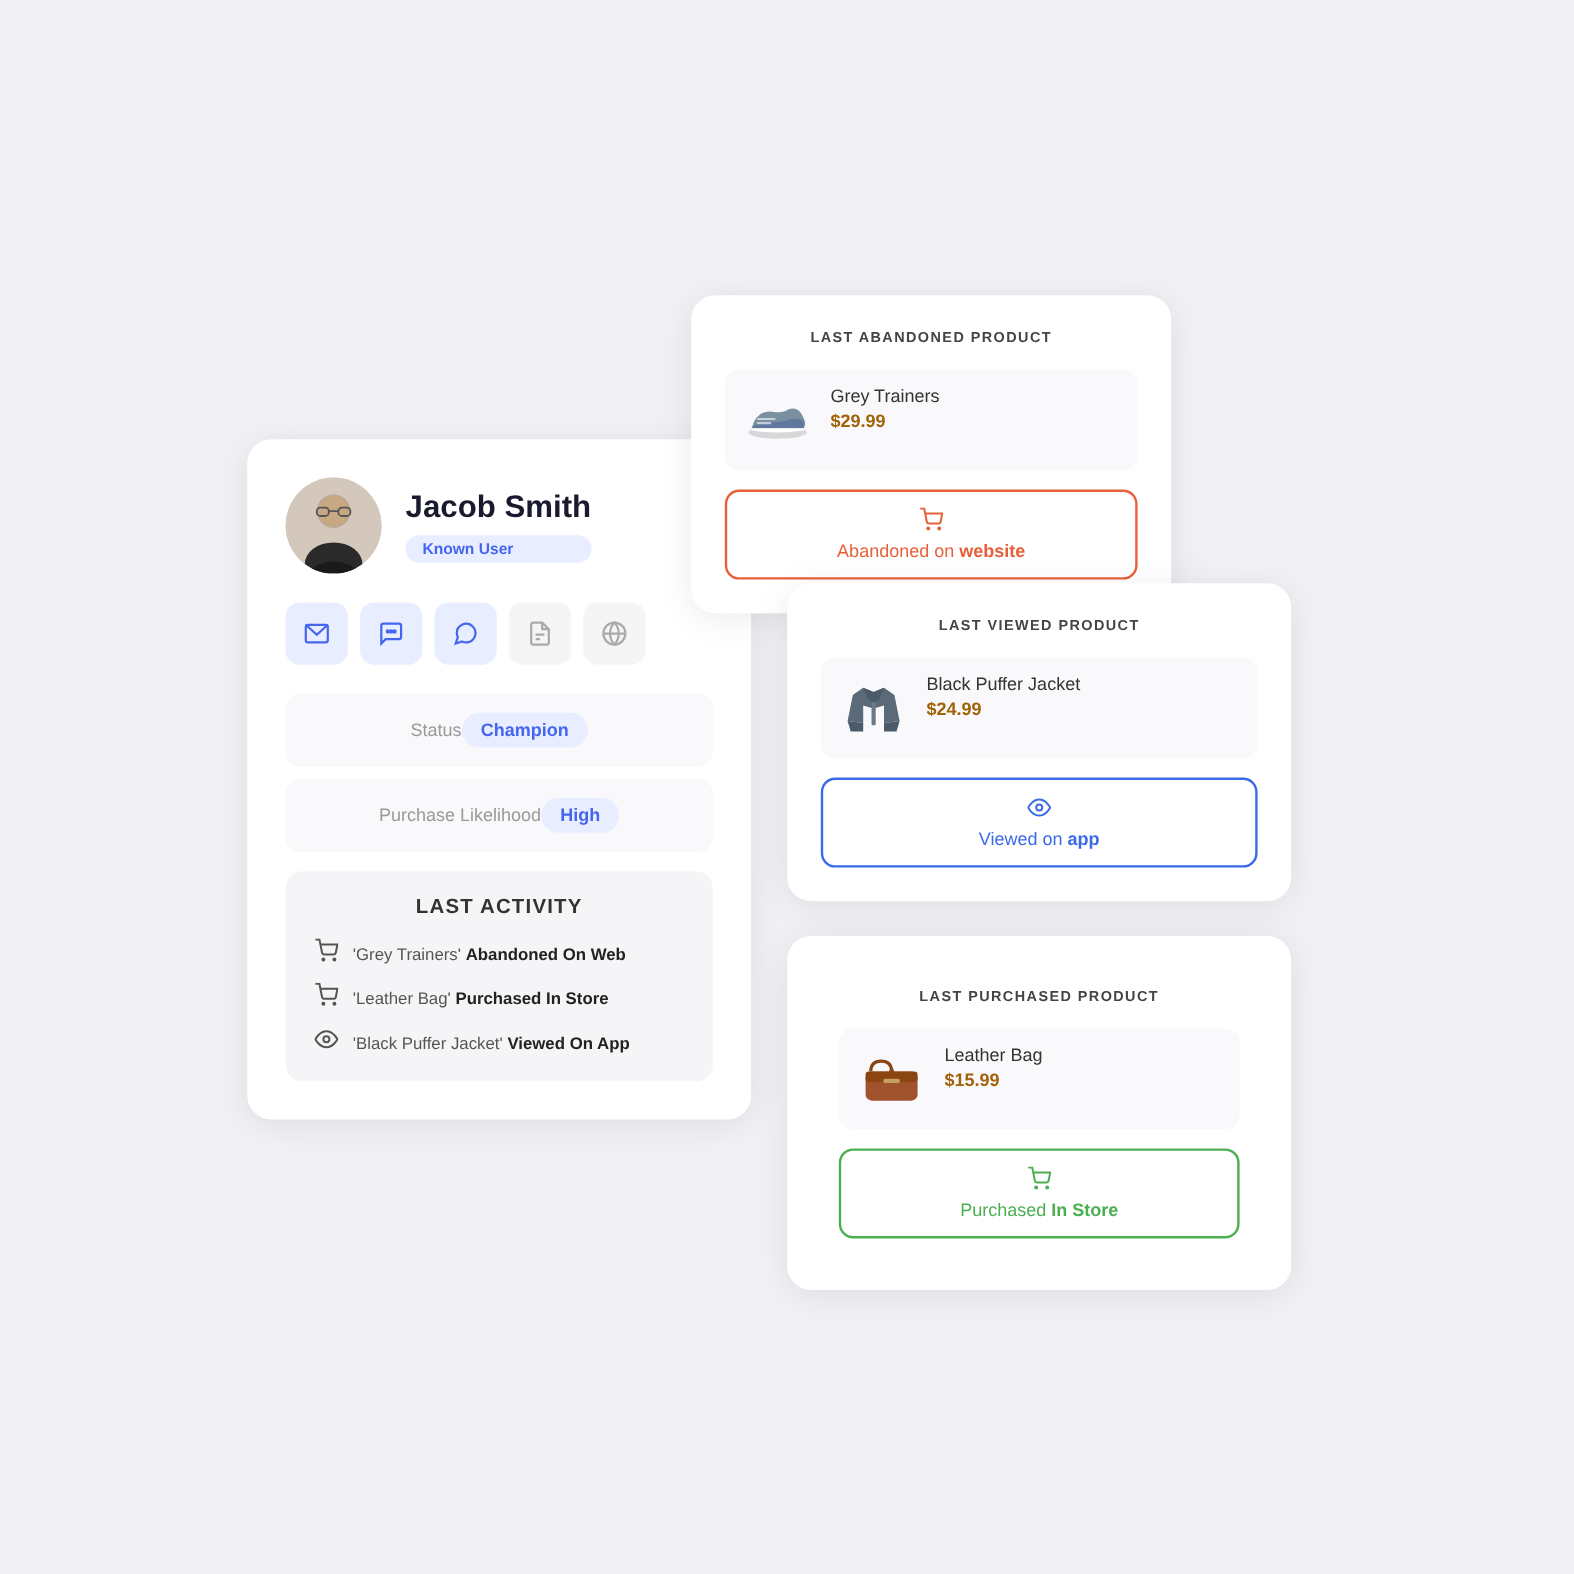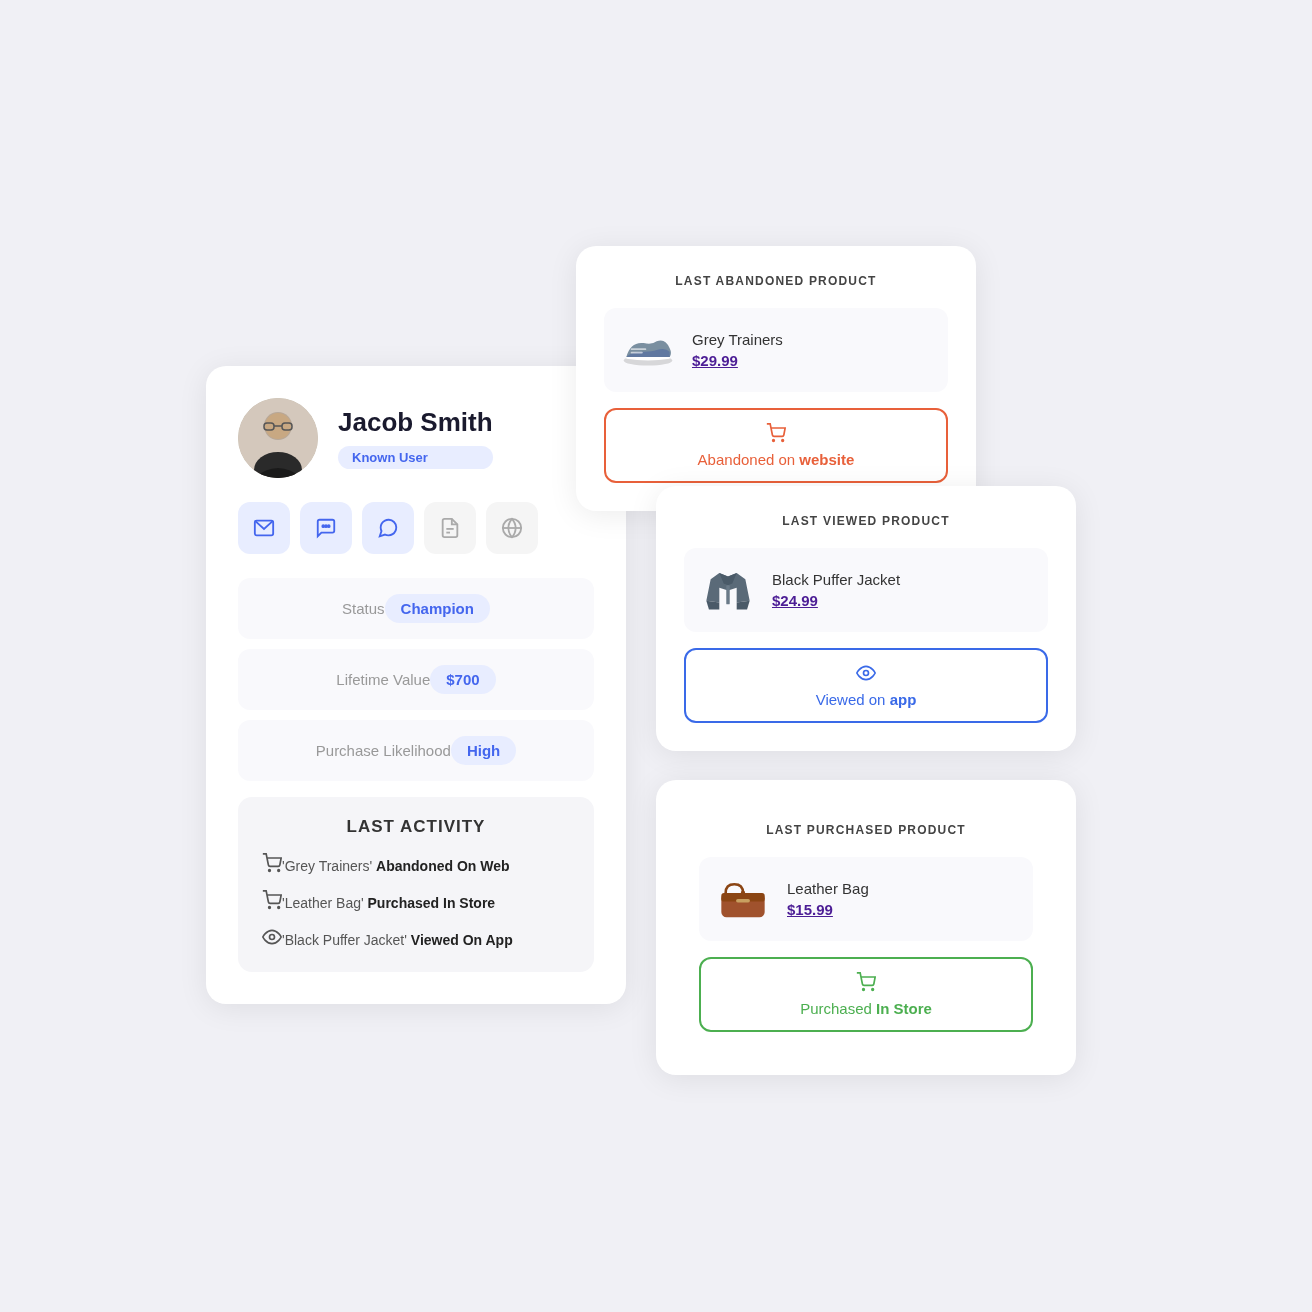--- a/index.html
+++ b/index.html
@@ -121,20 +121,21 @@
       font-size: 17px;
       font-weight: 800;
       letter-spacing: 1px;
       color: #333;
       text-align: center;
       margin-bottom: 16px;
     }
     .activity-item {
       display: flex;
       align-items: center;
+      gap: 12px;
       margin-bottom: 12px;
       font-size: 14px;
       color: #555;
     }
     .activity-item:last-child { margin-bottom: 0; }
     .activity-icon {
       font-size: 18px;
       color: #555;
       flex-shrink: 0;
     }
@@ -164,21 +165,21 @@
     .product-card-title {
       font-size: 12px;
       font-weight: 800;
       letter-spacing: 1.2px;
       color: #444;
       text-align: center;
       margin-bottom: 20px;
     }
     .product-row {
       display: flex;
-      align-items: center;
+      align-items: flex-start;
       gap: 16px;
       background: #f9f9fc;
       border-radius: 12px;
       padding: 14px 16px;
       margin-bottom: 16px;
     }
     .product-img {
       width: 56px;
       height: 56px;
       border-radius: 8px;
@@ -190,22 +191,21 @@
     }
     .product-details {}
     .product-name {
       font-size: 15px;
       color: #333;
       margin-bottom: 4px;
     }
     .product-price {
       font-size: 15px;
       font-weight: 700;
-      color: #4c1d95;
-      text-decoration: underline;
+      color: #a16207;
     }
     .action-tag {
       display: flex;
       align-items: center;
       gap: 8px;
       border-radius: 12px;
       padding: 13px;
       font-size: 15px;
       font-weight: 500;
       cursor: pointer;
@@ -285,24 +285,20 @@
           <circle cx="12" cy="12" r="10"></circle>
           <line x1="2" y1="12" x2="22" y2="12"></line>
           <path d="M12 2a15.3 15.3 0 0 1 4 10 15.3 15.3 0 0 1-4 10 15.3 15.3 0 0 1-4-10 15.3 15.3 0 0 1 4-10z"></path>
         </svg>
       </button>
     </div>
 
     <div class="info-row">
       <span class="info-label">Status</span>
       <span class="info-value">Champion</span>
-    </div>
-    <div class="info-row">
-      <span class="info-label">Lifetime Value</span>
-      <span class="info-value">$700</span>
     </div>
     <div class="info-row">
       <span class="info-label">Purchase Likelihood</span>
       <span class="info-value">High</span>
     </div>
 
     <div class="last-activity">
       <div class="last-activity-title">LAST ACTIVITY</div>
       <div class="activity-item">
         <span class="activity-icon">

